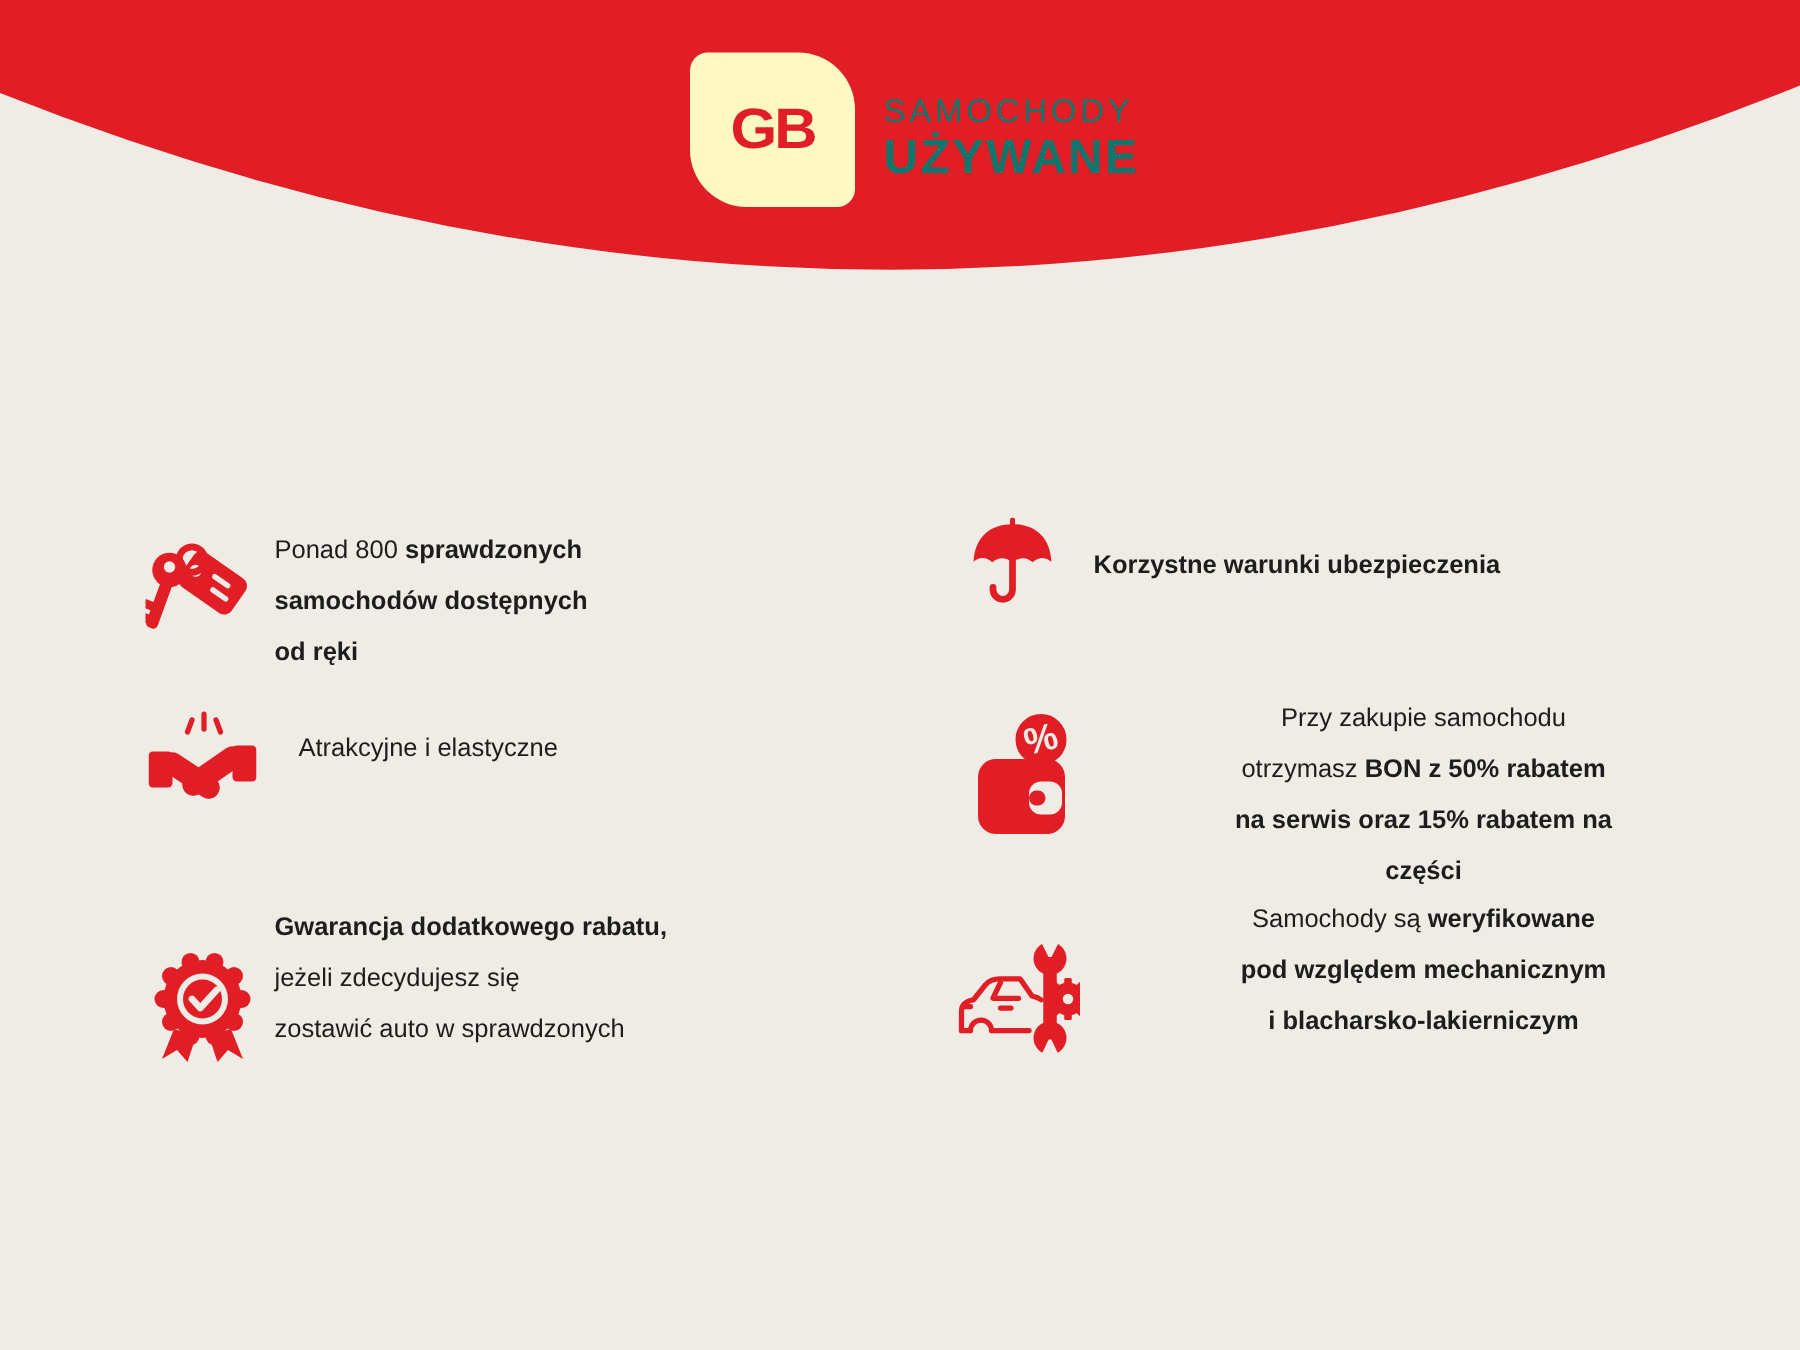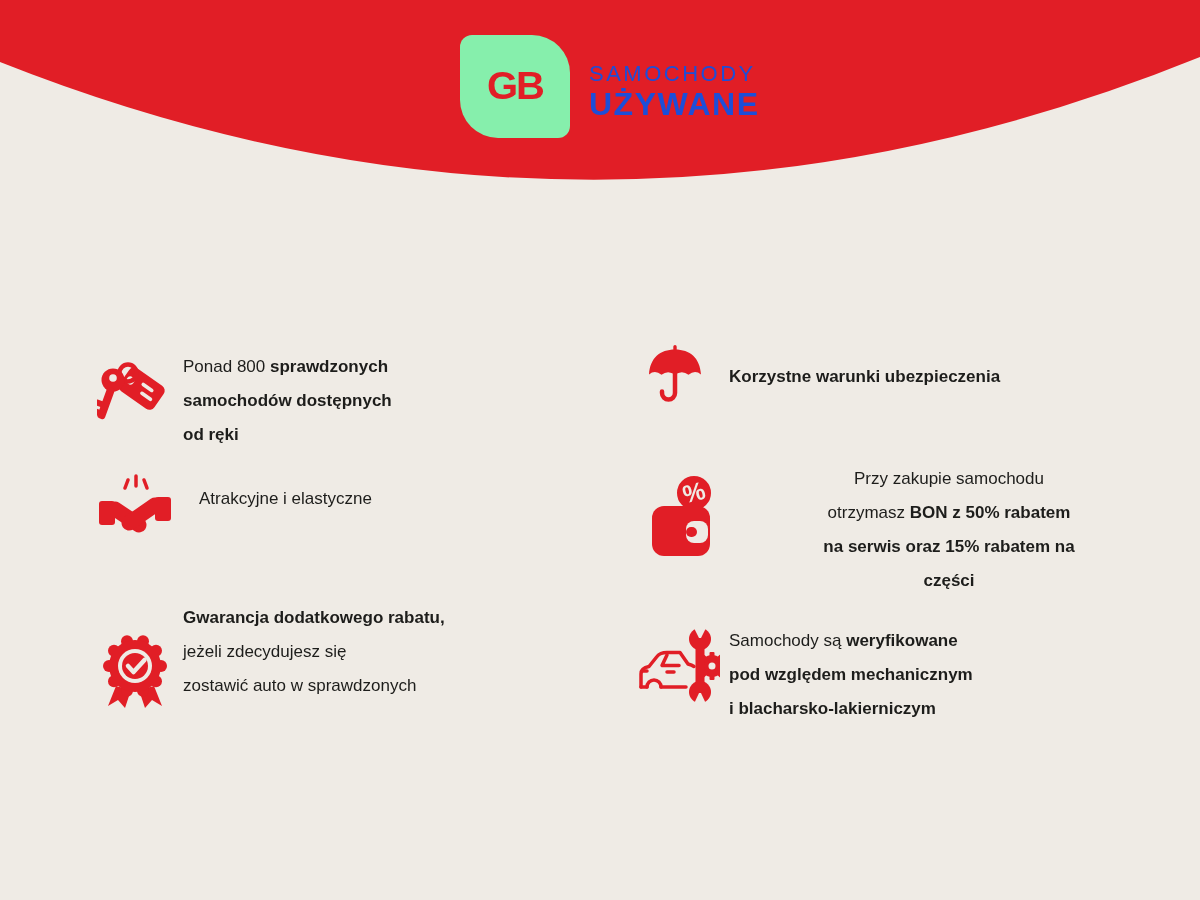--- a/index.html
+++ b/index.html
@@ -12,45 +12,45 @@
   .canvas{
     position:relative;width:1200px;height:900px;overflow:hidden;
     background:var(--bg);
     font-family:"Liberation Sans",sans-serif;
     color:var(--ink);
   }
   
   .header-curve{position:absolute;left:0;top:0;width:1200px;height:240px;}
   .logo-tile{
     position:absolute;left:460px;top:35px;width:110px;height:103px;
-    background:#86efac;border-radius:12px 38px 12px 38px;
+    background:#fef9c3;border-radius:12px 38px 12px 38px;
     display:flex;align-items:center;justify-content:center;
   }
   .logo-gb{
     font-size:40px;font-weight:700;letter-spacing:-2px;color:var(--red);
     transform:scaleY(.95);
   }
-  .brand-text{position:absolute;left:589px;top:62px;color:#1d4ed8;line-height:1.06;}
+  .brand-text{position:absolute;left:589px;top:62px;color:#0f766e;line-height:1.06;}
   .brand-line1{font-size:22px;font-weight:400;letter-spacing:2.5px;}
   .brand-line2{font-size:32px;font-weight:700;letter-spacing:1.5px;margin-top:3px;}
   
   .feature{display:contents;}
   .ficon{position:absolute;}
   .ftext{
     position:absolute;font-size:17px;line-height:34px;white-space:pre-line;
     font-weight:400;
   }
   .ftext .b{font-weight:700;}
   
   .i1{left:97px; top:355px;}  .t1{left:183px;top:350px;width:420px;}
   .i2{left:99px; top:467px;}  .t2{left:183px;top:482px;width:420px;margin-left:16px;}
   .i3{left:101px;top:634px;}  .t3{left:183px;top:601px;width:440px;}
   .i4{left:646px;top:345px;}  .t4{left:729px;top:360px;width:440px;}
   .i5{left:652px;top:472px;}  .t5{left:729px;top:462px;width:440px;text-align:center;}
-  .i6{left:636px;top:626px;}  .t6{left:729px;top:624px;width:440px;}
+  .i6{left:636px;top:626px;}  .t6{left:729px;top:596px;width:440px;text-align:center;}
   
   .rf{fill:var(--red);}
   .bf{fill:var(--bg);}
   .rs{stroke:var(--red);fill:none;}
   .bs{stroke:var(--bg);fill:none;}
 </style>
 </head>
 <body>
 
 <div class="canvas">

